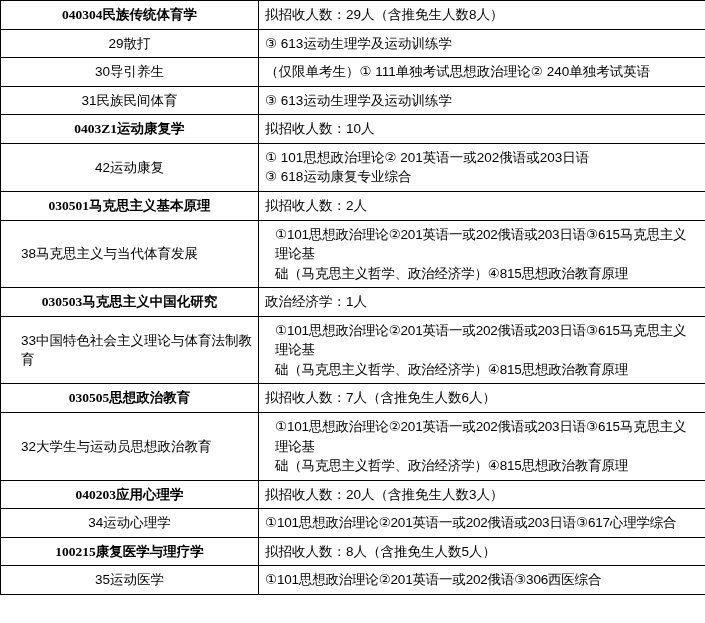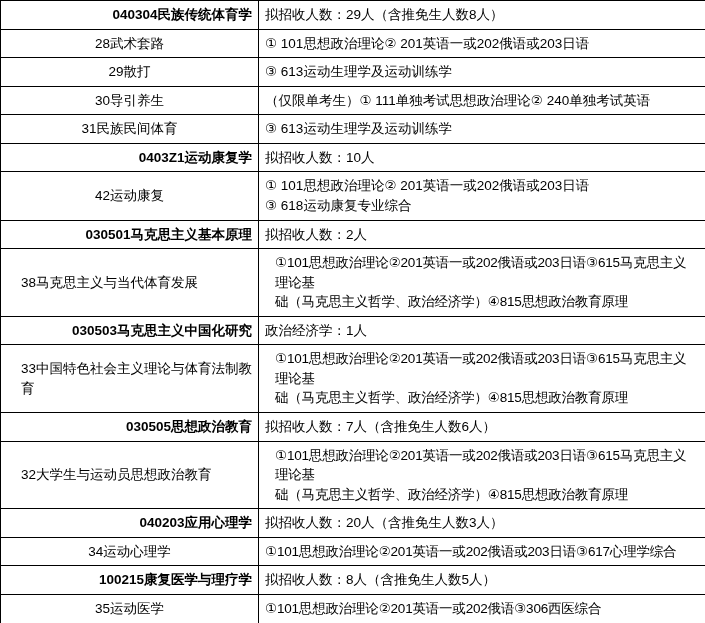--- a/index.html
+++ b/index.html
@@ -35,21 +35,22 @@
   td.left-cell {
     text-align: center;
   }
   td.left-cell.wrap {
     text-align: left;
     padding-left: 20px;
     padding-right: 4px;
   }
   td.major {
     font-weight: bold;
-    text-align: right;
+    text-align: center;
+    font-family: Liberation Serif, serif;
   }
   td.right-cell {
     text-align: left;
     padding-left: 10px;
     margin-top: 27px;
   }
   td.right-cell .line {
     display: block;
   }
   td.right-cell.block {
@@ -71,26 +72,20 @@
     </colgroup>
     <tbody>
 
       <tr>
         <td class="left-cell major">040304民族传统体育学</td>
         <td class="right-cell">
           <span class="line">拟招收人数：29人（含推免生人数8人）</span>
         </td>
       </tr>
 
-      <tr>
-        <td class="left-cell">28武术套路</td>
-        <td class="right-cell">
-          <span class="line">① 101思想政治理论② 201英语一或202俄语或203日语</span>
-        </td>
-      </tr>
 
       <tr>
         <td class="left-cell">29散打</td>
         <td class="right-cell">
           <span class="line">③ 613运动生理学及运动训练学</span>
         </td>
       </tr>
 
       <tr>
         <td class="left-cell">30导引养生</td>

